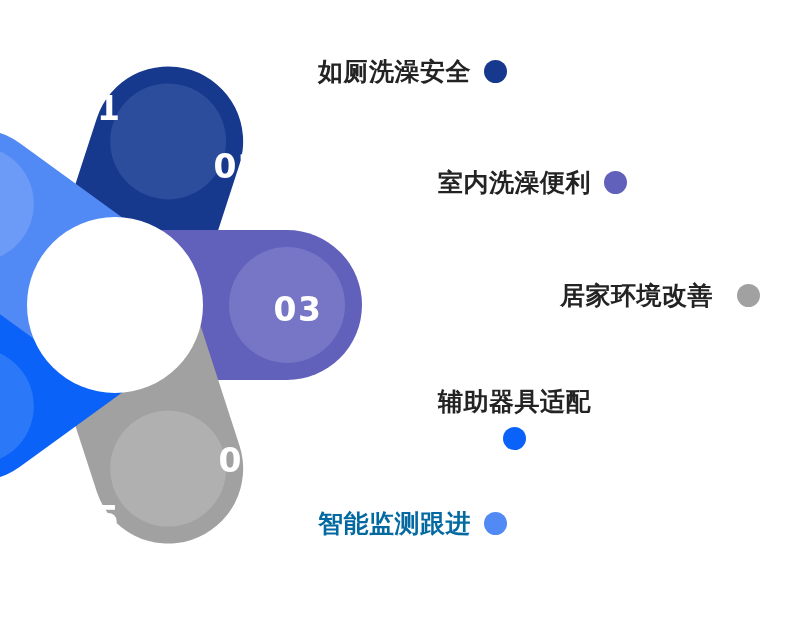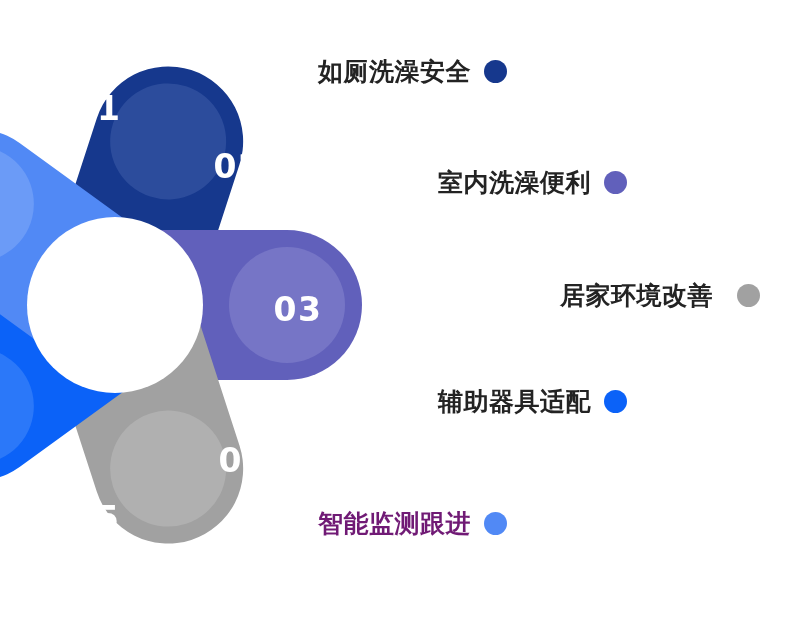--- a/index.html
+++ b/index.html
@@ -111,23 +111,23 @@
         <span class="legend-dot" style="background: rgb(97, 96, 187);"></span>
       </div>
       <div class="legend-row" style="left: 318px; top: 59px;">
         <span class="legend-label" style="color: rgb(35, 35, 35);">如厕洗澡安全</span>
         <span class="legend-dot" style="background: rgb(22, 56, 141);"></span>
       </div>
       <div class="legend-row" style="left: 560px; top: 283px; gap: 24px;">
         <span class="legend-label" style="color: rgb(35, 35, 35);">居家环境改善</span>
         <span class="legend-dot" style="background: rgb(161, 161, 161);"></span>
       </div>
-      <div class="legend-row" style="left: 438px; top: 389px;">
+      <div class="legend-row" style="left: 438px; top: 389px; flex-direction: column;">
         <span class="legend-label" style="color: rgb(35, 35, 35);">辅助器具适配</span>
         <span class="legend-dot" style="background: rgb(11, 98, 248);"></span>
       </div>
       <div class="legend-row" style="left: 318px; top: 511px;">
-        <span class="legend-label" style="color: #701a75;">智能监测跟进</span>
+        <span class="legend-label" style="color: #0369a1;">智能监测跟进</span>
         <span class="legend-dot" style="background: rgb(81, 137, 245);"></span>
       </div>
     </div>
 
 </div>
 
 </body></html>

